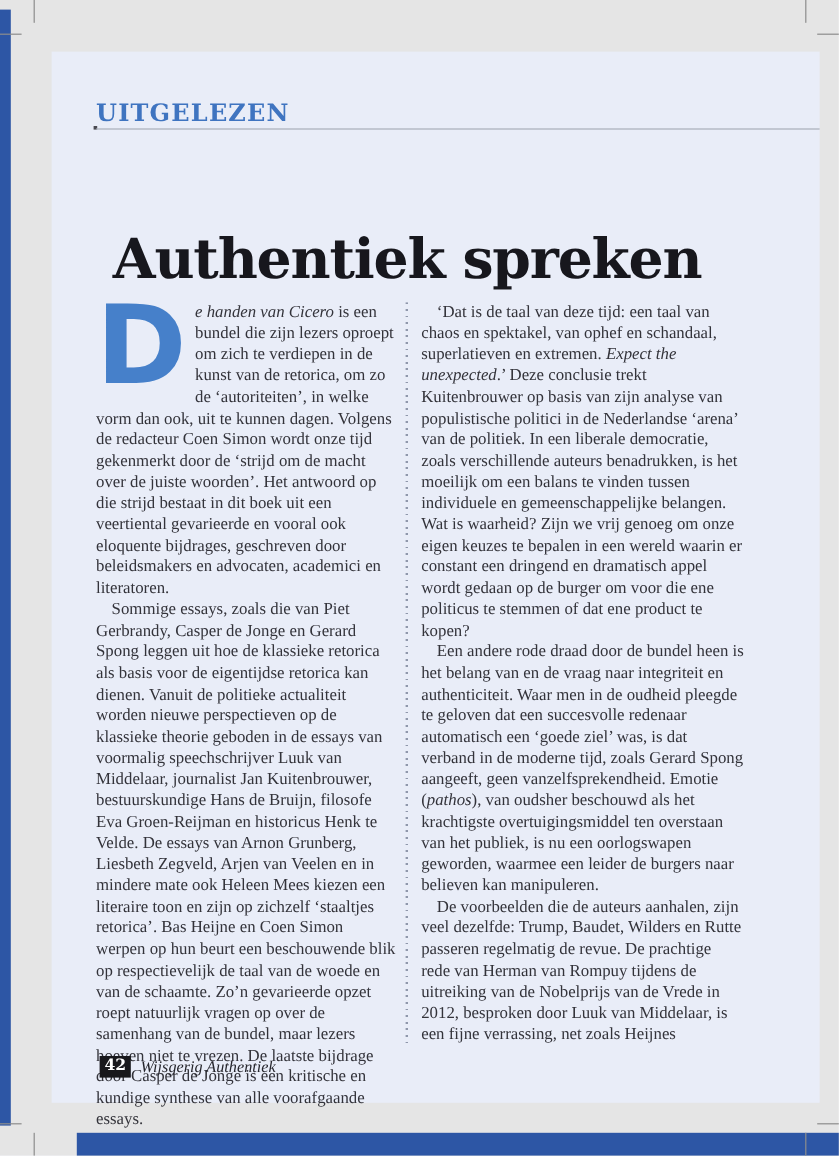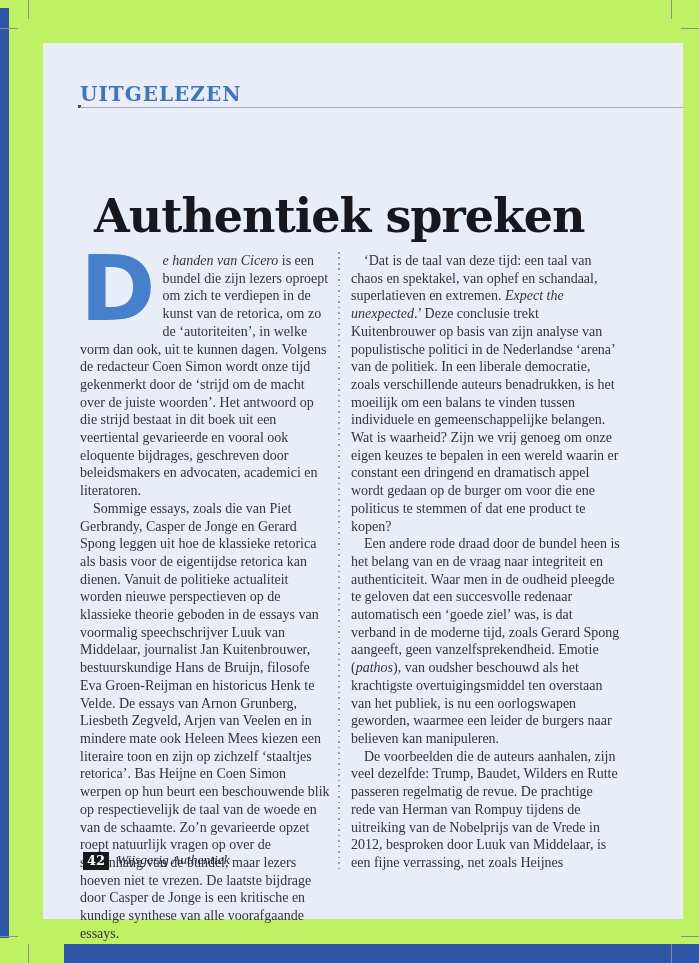--- a/index.html
+++ b/index.html
@@ -1,18 +1,18 @@
 <!DOCTYPE html>
 <html><head>
 <meta charset="utf-8">
 <style>
   html,body{margin:0;padding:0;}
   body{width:699px;height:963px;background:#ffffff;position:relative;overflow:hidden;
        font-family:"Liberation Serif", serif;}
-  .sheet{position:absolute;inset:0;background:#bef264;text-decoration:underline;}
+  .sheet{position:absolute;inset:0;background:#e5e5e5;text-decoration:underline;}
 
   
   .bleed-left{position:absolute;left:0;top:8px;width:9px;height:930px;background:#2d56a5;}
   .bleed-bottom{position:absolute;left:64px;top:944px;width:635px;height:19px;background:#2d56a5;}
 
   
   .mark{position:absolute;background:#8d8d8d;}
   .m-h{height:1px;width:18px;}
   .m-v{width:1px;height:19px;}
 
@@ -32,21 +32,21 @@
   .col p{margin:0;}
   .col-left{width:250px;}
   .col-right{width:269px;margin-left:9px;padding-left:12px;}
   .divider{position:absolute;left:338px;top:252px;width:2px;height:620px;
            background-image:repeating-linear-gradient(to bottom,#8f97ab 0 1.5px,transparent 1.5px 5.5px);}
   .indent{text-indent:13px;}
   .ital{font-style:italic;}
   .dropcap{float:left;font-family:"DejaVu Sans",sans-serif;font-weight:bold;font-size:91px;
            line-height:67px;height:68px;color:#4680ca;margin:3px 7px 0 0;}
 
-  .footer{position:absolute;left:83px;top:852px;display:flex;align-items:flex-start;}
+  .footer{position:absolute;left:83px;top:880px;display:flex;align-items:center;}
   .pagenum{background:#18181c;color:#ffffff;font-family:"DejaVu Serif",serif;font-weight:bold;
            font-size:13px;padding:1px 4px 2px 4px;}
   .journal{font-style:italic;font-size:13.5px;color:#26262c;margin-left:8px;}
 </style>
 </head>
 <body>
 
 <div class="sheet">
 
   <div class="bleed-left"></div>

